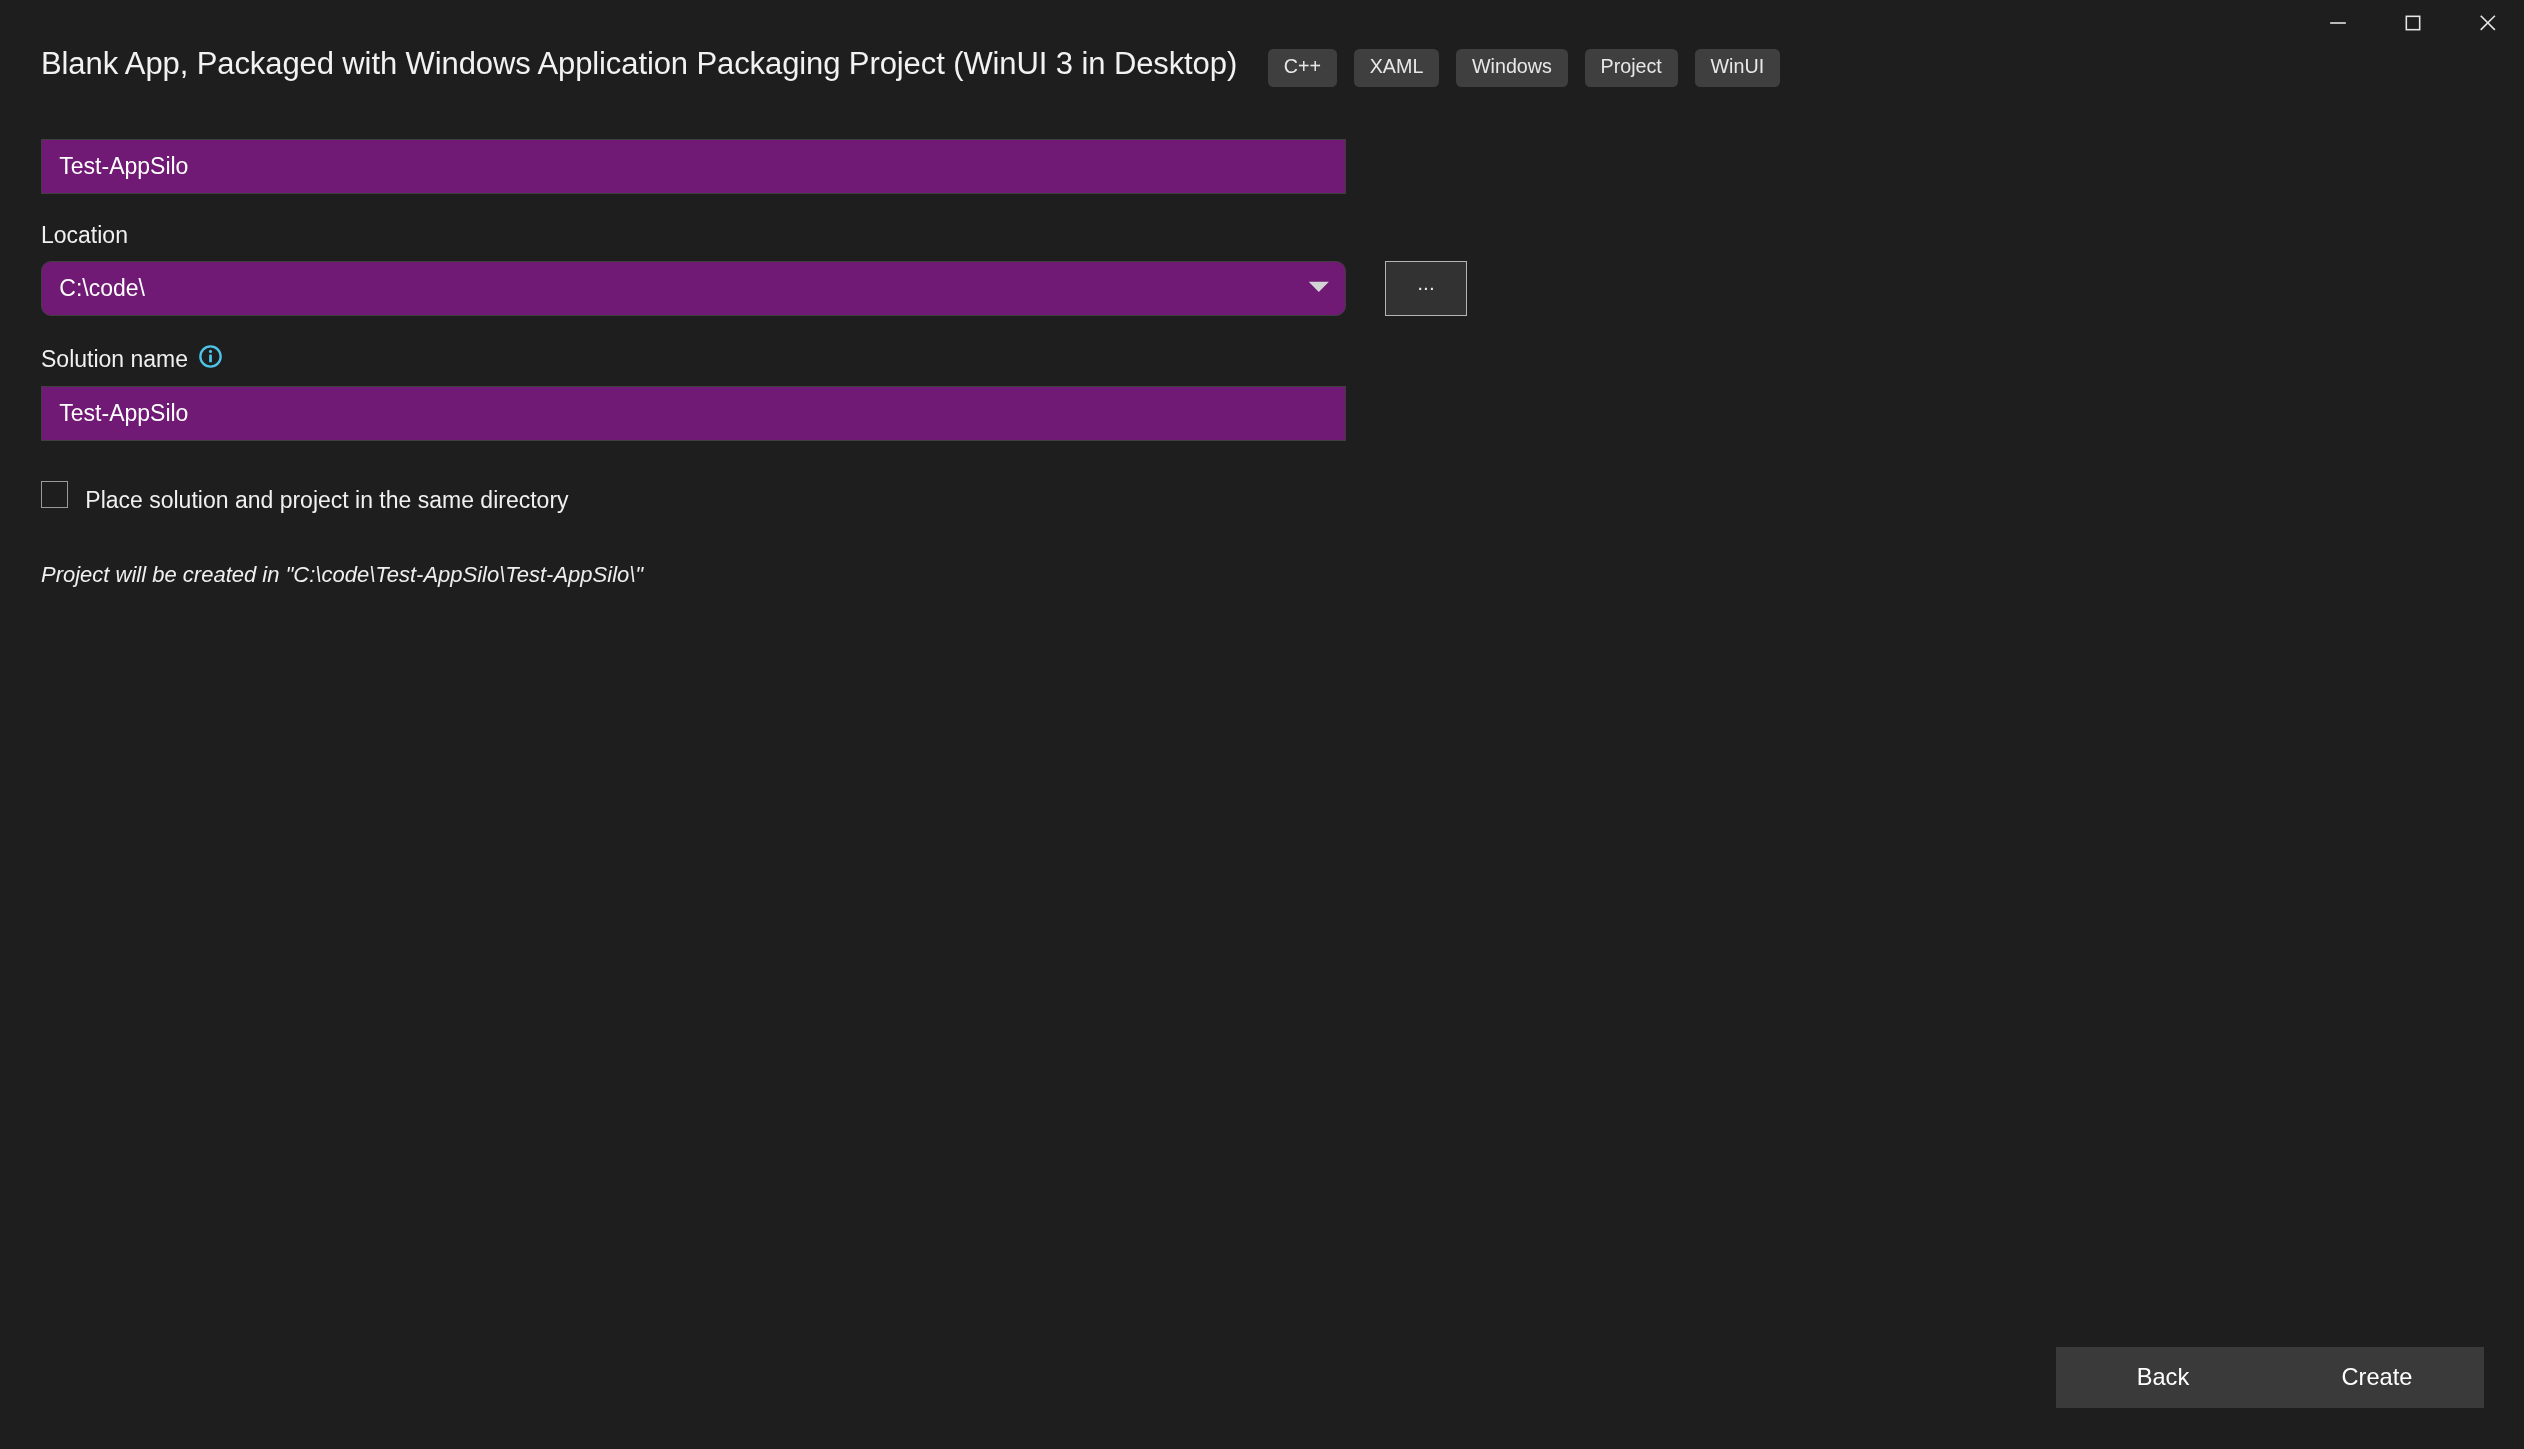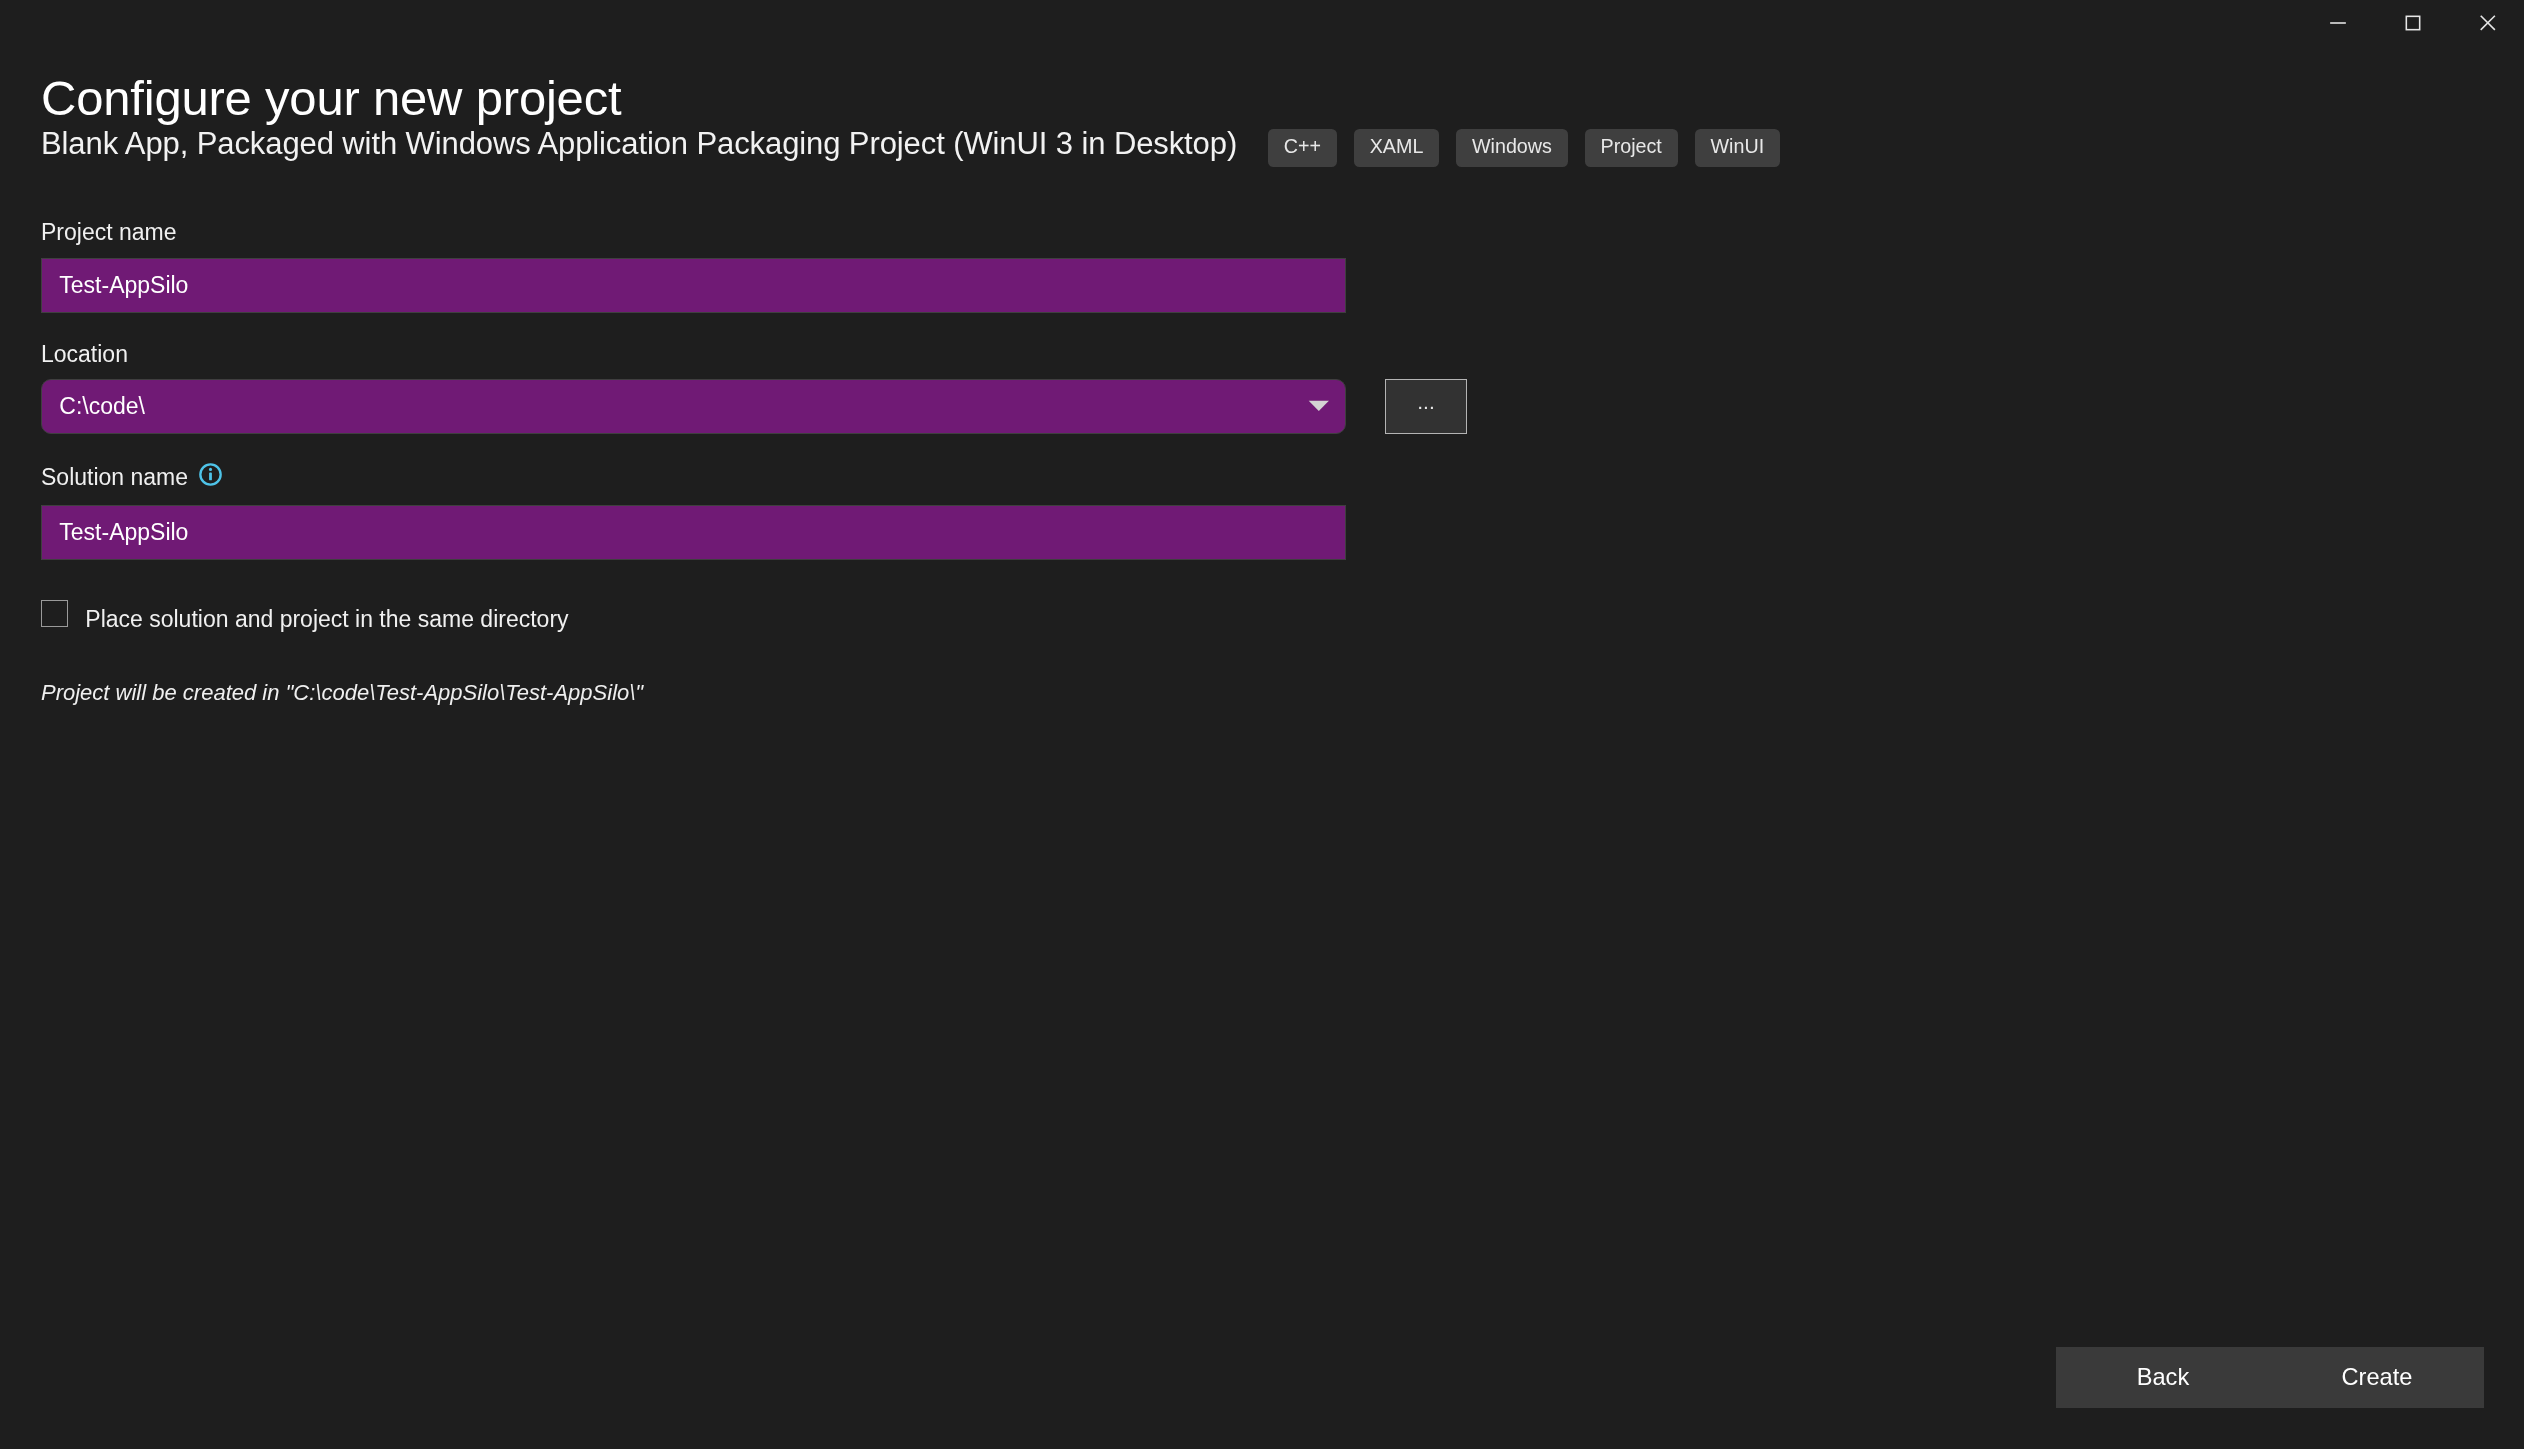--- a/index.html
+++ b/index.html
@@ -221,38 +221,36 @@
       <svg width="23.6" height="23.6" viewBox="0 0 30 30">
         <line x1="6" y1="6" x2="24" y2="24" stroke="#e6e6e6" stroke-width="2"></line>
         <line x1="24" y1="6" x2="6" y2="24" stroke="#e6e6e6" stroke-width="2"></line>
       </svg>
     </span>
   </button>
 </div>
 
 <div class="content">
 
-  <h1 class="page-title">Configure your new project</h1>
 
   <div class="subtitle-row">
     <div class="subtitle">Blank App, Packaged with Windows Application Packaging Project (WinUI 3 in Desktop)</div>
 
     <div class="tags">
       <span class="tag">C++</span>
       <span class="tag">XAML</span>
       <span class="tag">Windows</span>
       <span class="tag">Project</span>
       <span class="tag">WinUI</span>
     </div>
   </div>
 
   <div class="form">
 
     <div>
-      <div class="field-label">Project name</div>
       <input class="textbox" type="text" value="Test-AppSilo" style="">
     </div>
 
     <div class="spacer-32"></div>
 
     <div>
       <div class="field-label">Location</div>
       <div class="combo-row">
         <div class="combo">
           <input class="textbox" type="text" value="C:\code\" style="">

